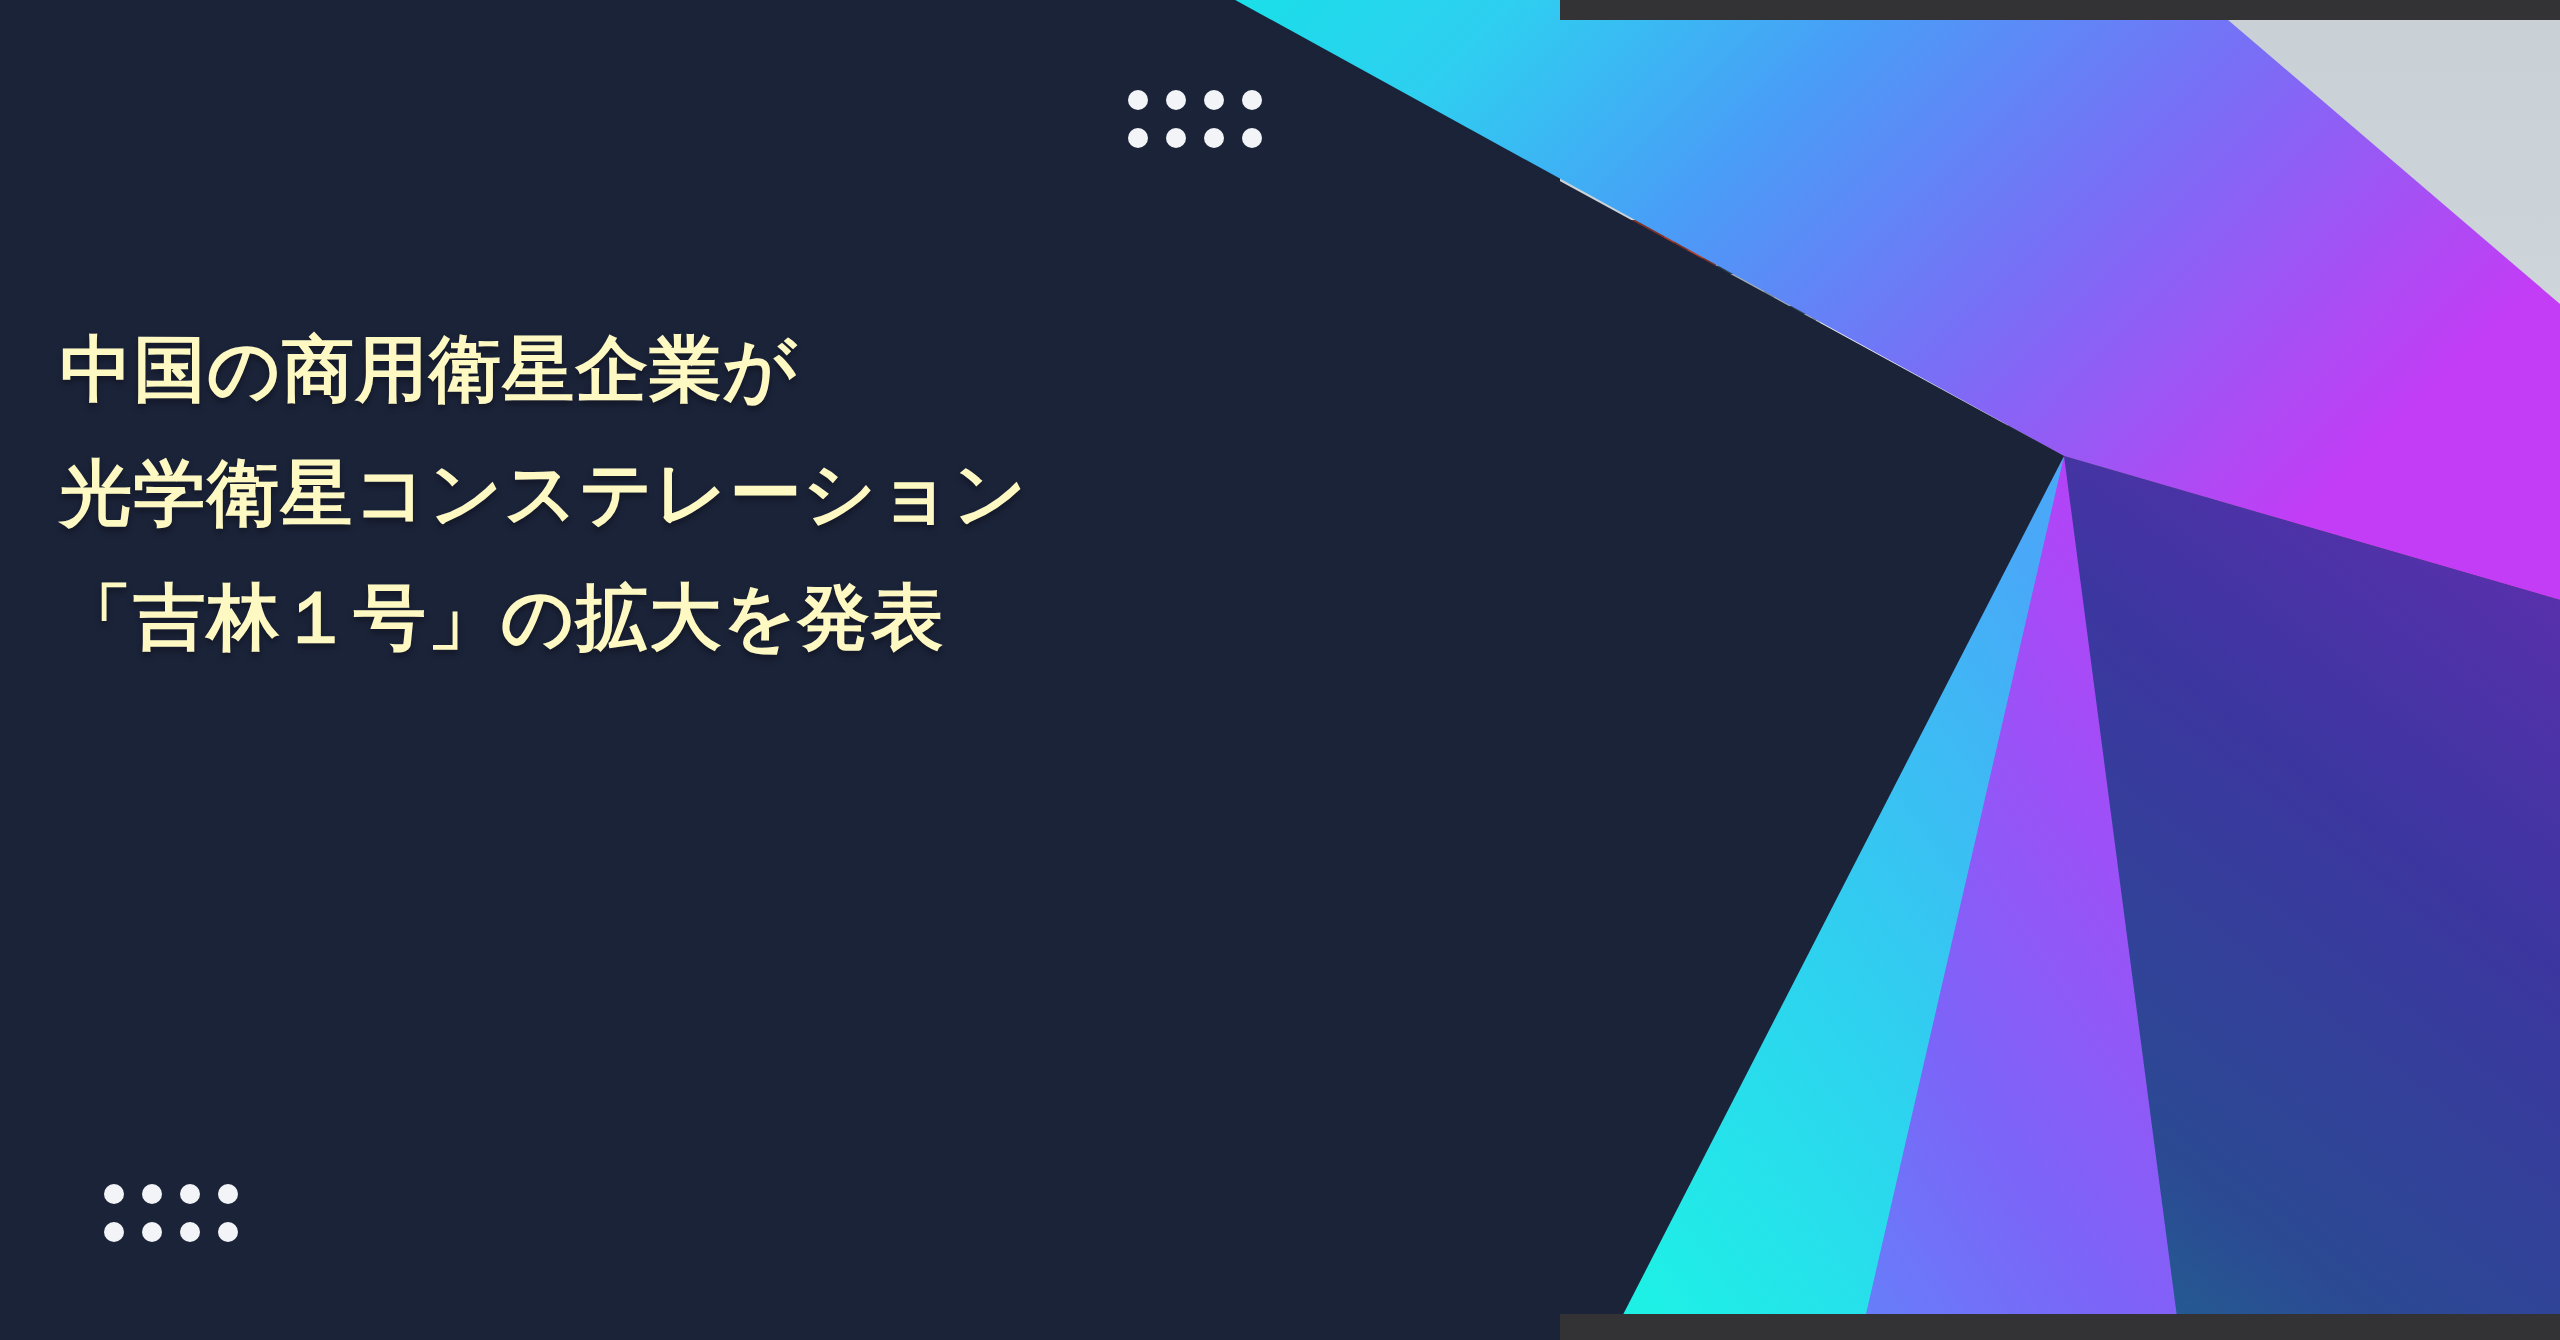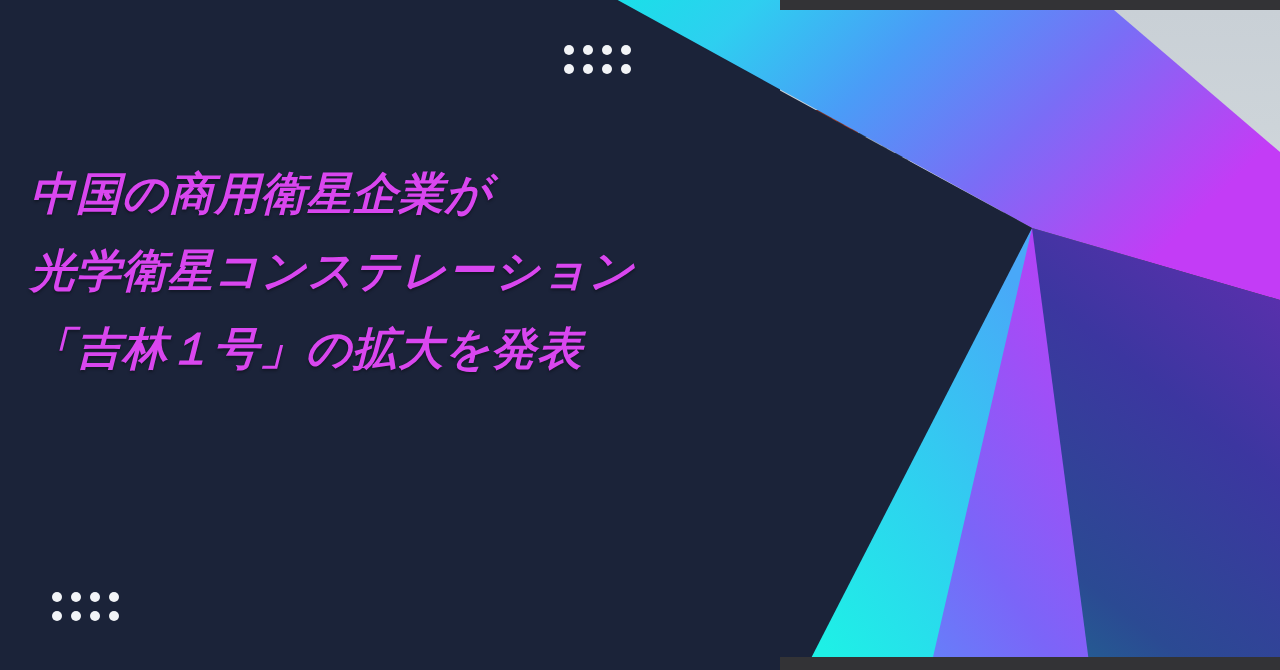--- a/index.html
+++ b/index.html
@@ -208,29 +208,28 @@
 
   .dots{position:absolute;display:grid;grid-template-columns:repeat(4,10px);grid-auto-rows:10px;column-gap:9px;row-gap:9px;}
   .dots span{width:10px;height:10px;border-radius:50%;background:#f2f4f7;display:block;}
   .dots-top{left:564px;top:45px;}
   .dots-bottom{left:52px;top:592px;}
 
   .headline{
     position:absolute;
     left:30px; top:155px;
     width:760px;
-    color:#d946ef;
-    font-size:45px;
+    color:#fef9c3;
+    font-size:36px;
     font-weight:700;
     line-height:1.72;
     letter-spacing:.02em;
     font-family:"DejaVu Sans","Liberation Sans",sans-serif;
     text-shadow:0 2px 3px rgba(0,0,0,.35);
     white-space:pre-line;
-    font-style:italic;
   }
 </style>
 </head>
 <body>
 
 <div class="stage">
 
   <div class="photo">
     <div class="bar-top"></div>
     <div class="bar-bot"></div>

